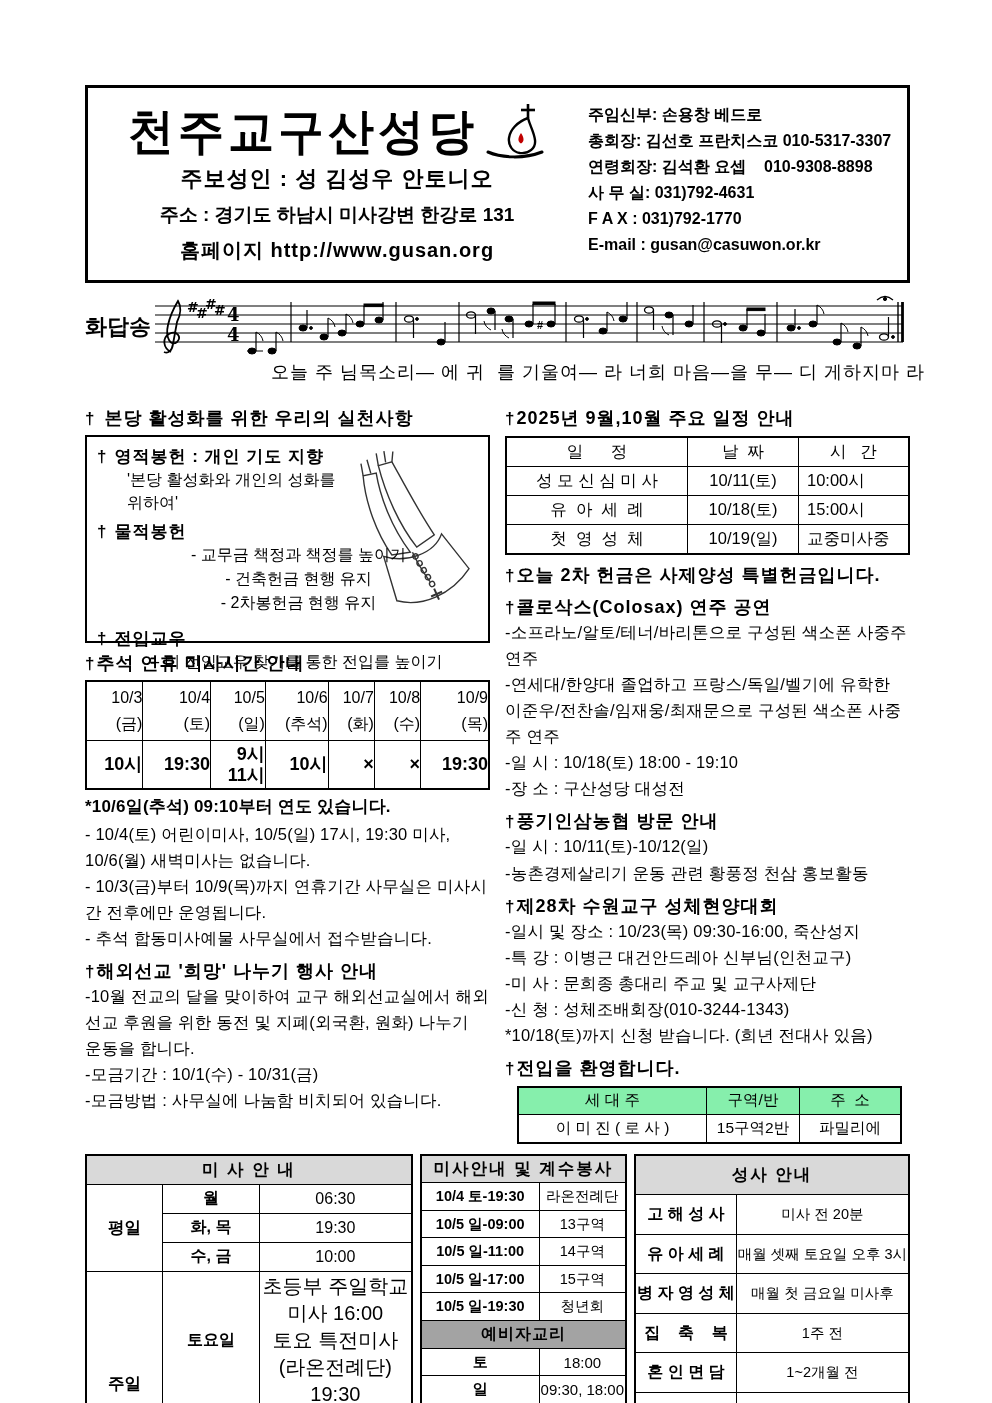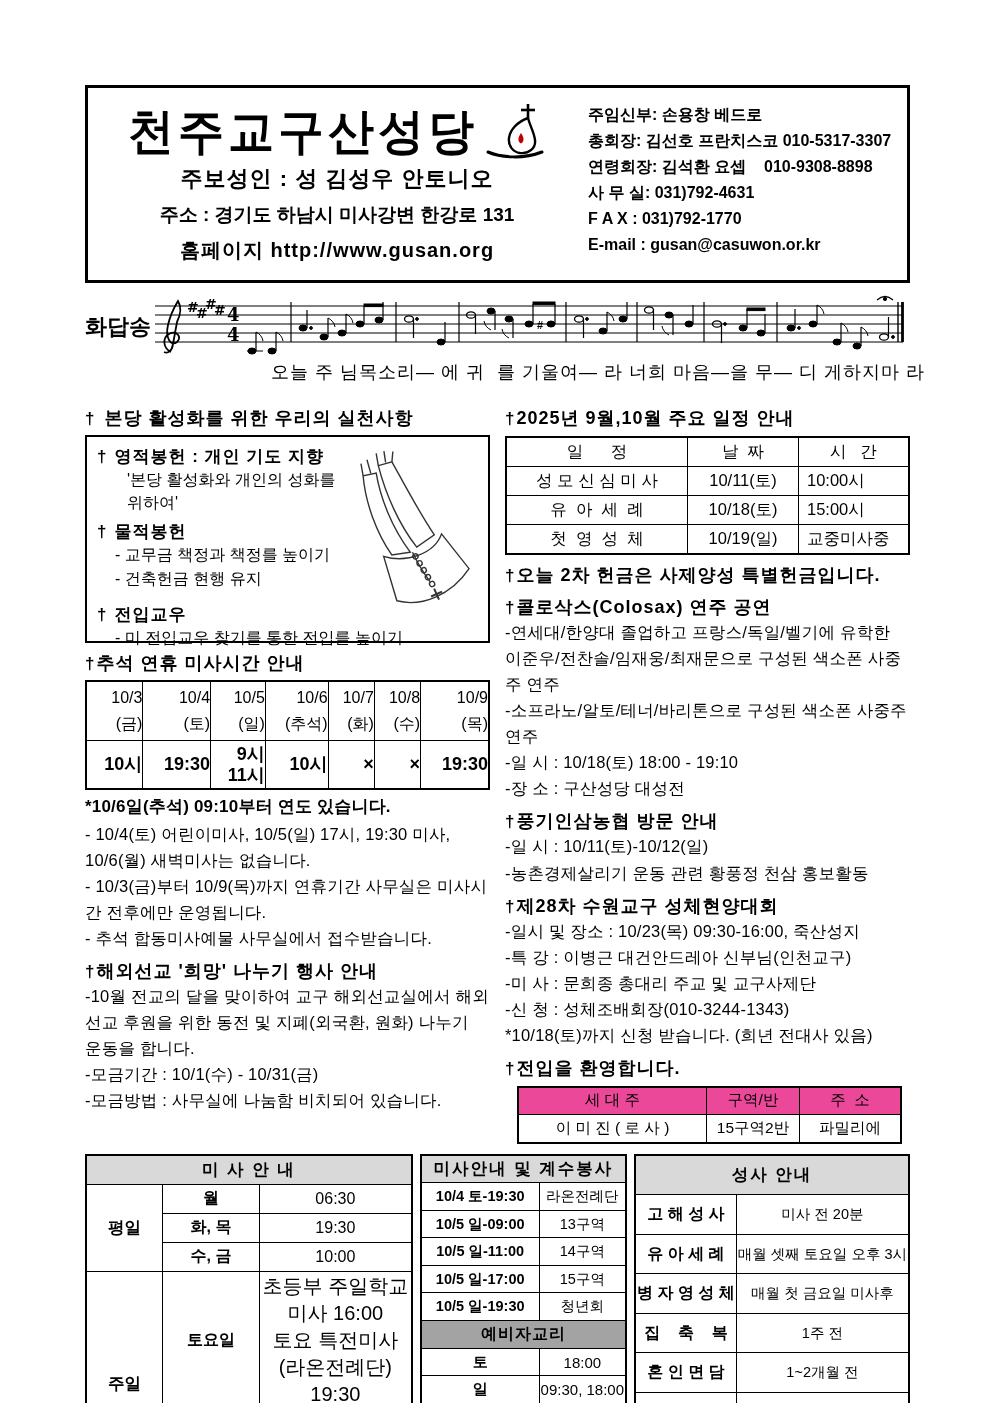--- a/index.html
+++ b/index.html
@@ -36,21 +36,21 @@
 
   .sec-title{font-size:18px;font-weight:bold;letter-spacing:1px;margin-top:8px;display:flex;align-items:baseline;}
   .sec-title .cross{font-size:17px;font-weight:bold;margin-right:1px;}
   .sec-title.sp .cross{margin-right:9px;}
 
   
   .practice-box{border:2px solid #000;margin-top:5px;padding:8px 6px 8px 10px;position:relative;height:188px;}
   .pr-group{margin-bottom:6px;position:relative;z-index:2;}
   .pr-head{font-size:17px;font-weight:bold;letter-spacing:1px;}
   .pr-head .cross{margin-right:7px;}
-  .pr-line{font-size:16px;margin-left:18px;line-height:1.5;white-space:pre-line;}
+  .pr-line{font-size:16px;margin-left:18px;line-height:1.5;white-space:pre-line;text-align:center;}
   .pr-quote{font-size:16px;margin-left:30px;line-height:1.45;white-space:pre-line;}
   .hands{position:absolute;right:4px;top:8px;z-index:1;}
 
   
   table{border-collapse:collapse;}
   td,th{border:1px solid #000;font-weight:normal;}
   .outer{border:2px solid #000;}
 
   
   .chuseok-table{width:100%;margin-top:5px;text-align:center;}
@@ -66,21 +66,21 @@
   
   .schedule-table{width:100%;margin-top:6px;font-size:16.5px;}
   .schedule-table th{font-weight:normal;white-space:pre;height:26px;}
   .schedule-table td{height:26px;white-space:pre;}
   .schedule-table td.c1{text-align:center;margin-left:12px;}
   .schedule-table td.c2{text-align:center;}
   .schedule-table td.c3{padding-left:8px;}
 
   
   .transfer-table{width:385px;margin:6px 0 0 12px;font-size:15.5px;text-align:center;}
-  .transfer-table th{background:#ec4899;font-weight:normal;white-space:pre;height:24px;}
+  .transfer-table th{background:#86efac;font-weight:normal;white-space:pre;height:24px;}
   .transfer-table td{height:25px;white-space:pre;}
 
   
   .bottom{display:flex;gap:7px;margin-top:10px;align-items:flex-start;}
   .bt td{font-size:15.5px;}
   .title-cell{background:#d9d9d9;font-weight:bold;text-align:center;font-size:16.5px !important;letter-spacing:2px;height:26px;}
   .mass-table{width:340px;}
   .mass-table td{text-align:center;height:26px;}
   .mass-table .grp{font-weight:bold;font-size:16.5px;width:73px;}
   .mass-table .day{font-weight:bold;font-size:16px;width:94px;white-space:pre;}
@@ -282,20 +282,21 @@
         </svg>
         <div class="pr-group">
           <div class="pr-head"><span class="cross">†</span><span>영적봉헌 : 개인 기도 지향</span></div>
           <div class="pr-quote">'본당 활성화와 개인의 성화를
  위하여'</div>
         </div>
         <div class="pr-group">
           <div class="pr-head"><span class="cross">†</span><span>물적봉헌</span></div>
           <div class="pr-line">- 교무금 책정과 책정를 높이기</div>
           <div class="pr-line">- 건축헌금  현행 유지</div>
+          <div class="pr-line">- 2차봉헌금 현행 유지</div>
         </div>
         <div class="pr-group" style="margin-top:12px;">
           <div class="pr-head"><span class="cross">†</span><span>전입교우</span></div>
           <div class="pr-line">- 미 전입교우 찾기를 통한 전입를 높이기</div>
         </div>
       </div>
 
       <div class="sec-title">
         <span class="cross">†</span>
         <span>추석 연휴 미사시간 안내</span>
@@ -399,22 +400,22 @@
       <div class="sec-title">
         <span class="cross">†</span>
         <span>오늘 2차 헌금은 사제양성 특별헌금입니다.</span>
       </div>
 
       <div class="sec-title">
         <span class="cross">†</span>
         <span>콜로삭스(Colosax) 연주 공연</span>
       </div>
       <div>
+        <div class="body-line">-소프라노/알토/테너/바리톤으로 구성된 색소폰 사중주 연주</div>
         <div class="body-line">-연세대/한양대 졸업하고 프랑스/독일/벨기에 유학한 이준우/전찬솔/임재웅/최재문으로 구성된 색소폰 사중주 연주</div>
-        <div class="body-line">-소프라노/알토/테너/바리톤으로 구성된 색소폰 사중주 연주</div>
         <div class="body-line">-일 시 : 10/18(토) 18:00 - 19:10</div>
         <div class="body-line">-장 소 : 구산성당 대성전</div>
       </div>
 
       <div class="sec-title">
         <span class="cross">†</span>
         <span>풍기인삼농협 방문 안내</span>
       </div>
       <div>
         <div class="body-line">-일 시 : 10/11(토)-10/12(일)</div>

